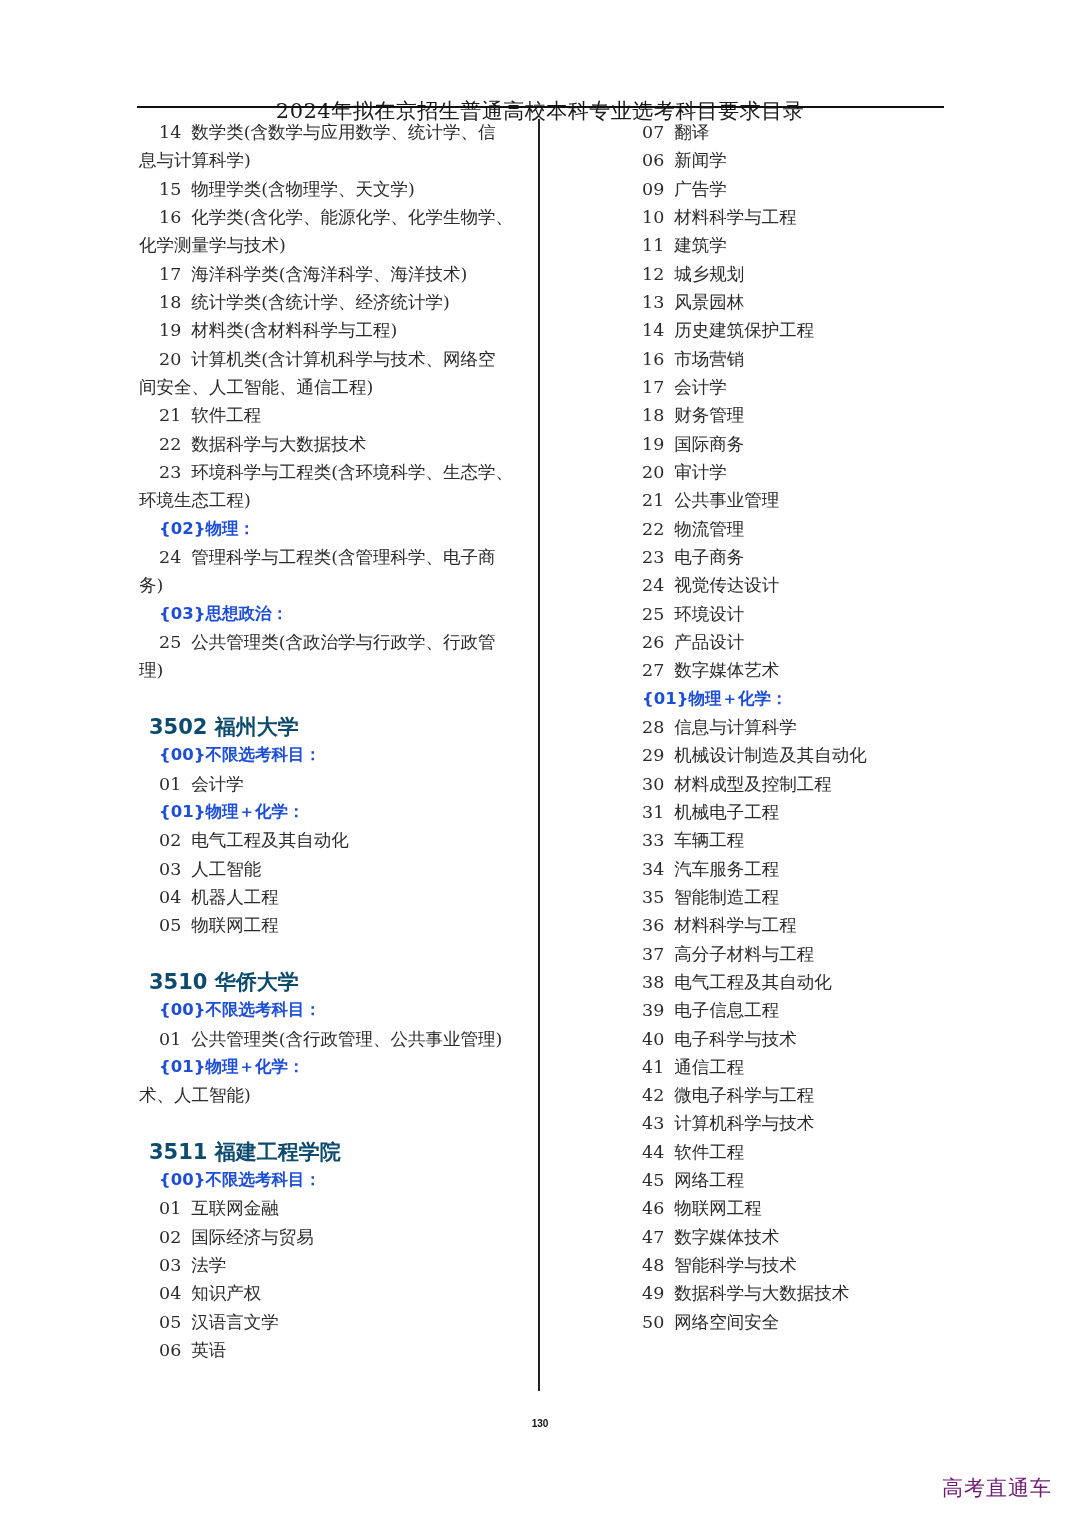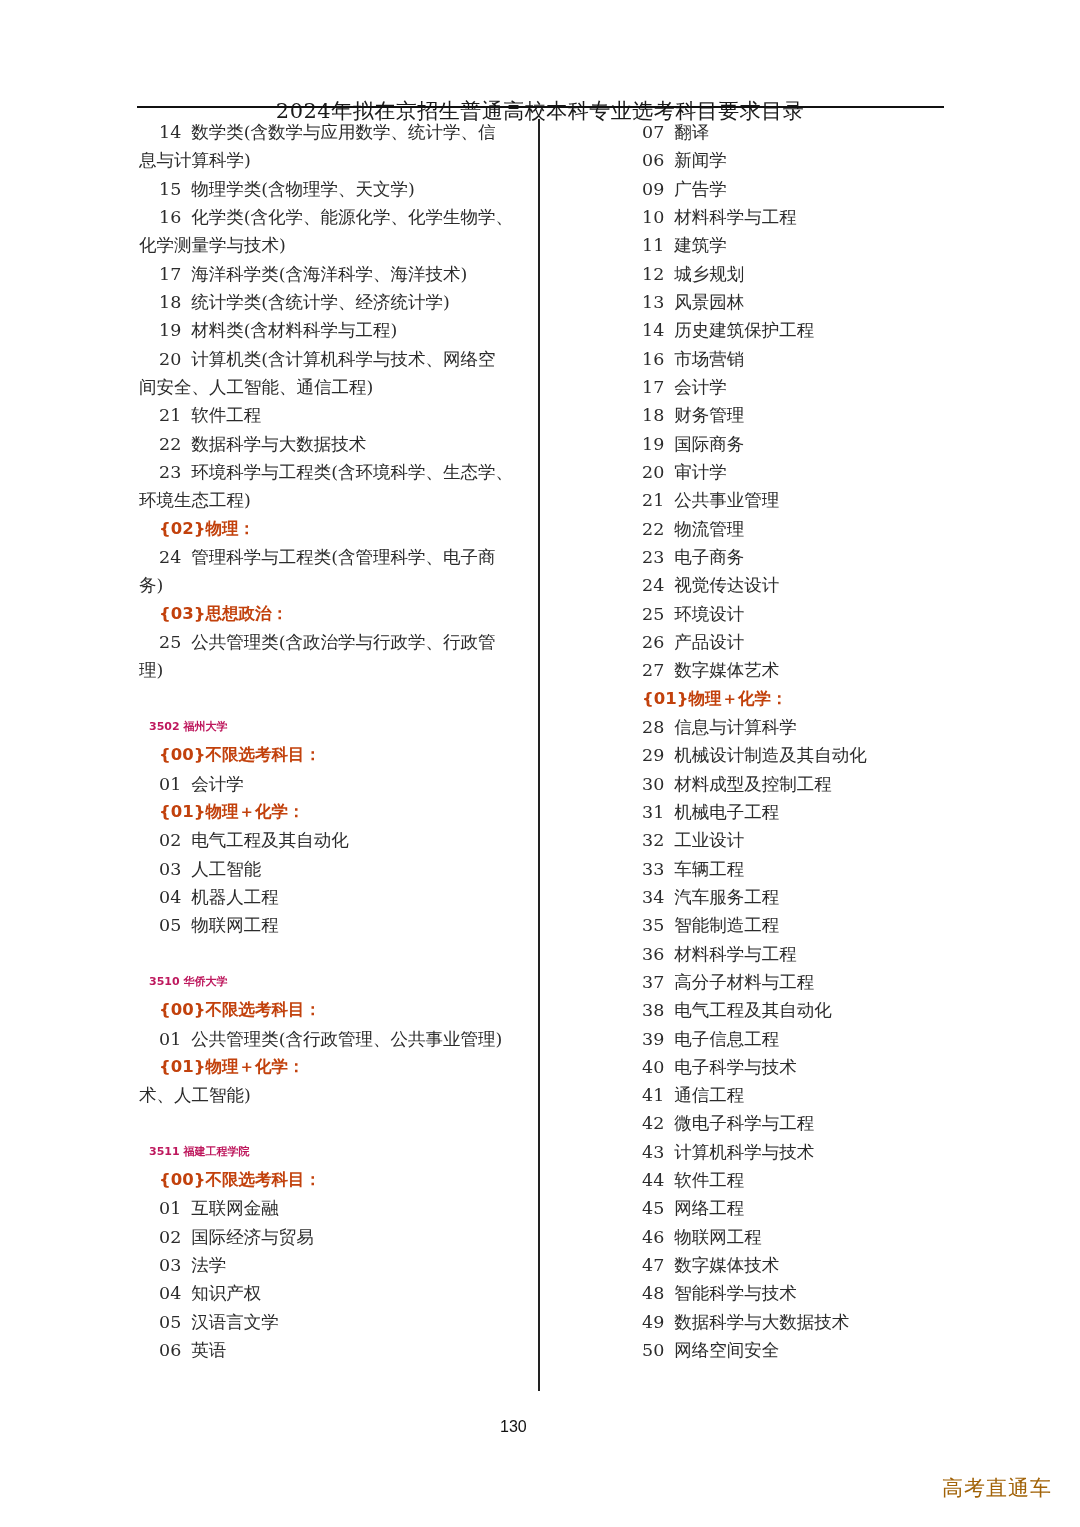--- a/index.html
+++ b/index.html
@@ -20,33 +20,33 @@
     }
     .col { position: absolute; top: 118px; }
     .col-left { left: 139px; width: 386px; }
     .col-right { left: 602px; width: 360px; margin-left: 40px; }
     .line {
       height: 28.33px; line-height: 28.33px; font-size: 17.5px; white-space: nowrap;
       color: #2b2b2b;
     }
     .line.indent1 { padding-left: 20px; }
     .line.cont { padding-left: 0; }
-    .line.group { padding-left: 20px; font-weight: bold; color: #c2410c; font-family: "DejaVu Sans", "Liberation Sans", sans-serif; font-size: 16.5px; }
-    .line.inst { padding-left: 10px; font-weight: bold; color: #be185d; font-family: "DejaVu Sans", "Liberation Sans", sans-serif; font-size: 11px; }
+    .line.group { padding-left: 20px; font-weight: bold; color: #1d4ed8; font-family: "DejaVu Sans", "Liberation Sans", sans-serif; font-size: 16.5px; }
+    .line.inst { padding-left: 10px; font-weight: bold; color: #0c4a6e; font-family: "DejaVu Sans", "Liberation Sans", sans-serif; font-size: 21px; }
     .line.blank { }
     .right .line.item, .col-right .line.item { padding-left: 0; }
     .col-right .line.group { padding-left: 0; }
     .num { display: inline-block; margin-right: 10px; }
     .page-number {
-      position: absolute; left: 500px; width: 80px; top: 1418px; text-align: left;
-      font-family: "Liberation Sans", "DejaVu Sans", sans-serif; font-size: 16px; color: #111111;
+      position: absolute; left: 500px; width: 80px; top: 1418px; text-align: center;
+      font-family: "Liberation Sans", "DejaVu Sans", sans-serif; font-size: 10px; color: #111111; font-weight: bold;
     }
     .watermark {
       position: absolute; right: 28px; top: 1474px;
-      font-family: Liberation Serif, serif; font-size: 21px; color: #a16207; letter-spacing: 1px;
+      font-family: Liberation Serif, serif; font-size: 21px; color: #701a75; letter-spacing: 1px;
     }
   </style>
 </head>
 <body>
 
 <div class="page-title">2024年拟在京招生普通高校本科专业选考科目要求目录</div>
 <div class="header-rule"></div>
 <div class="col-divider"></div>
 
 <div class="col col-left" id="col-left">
@@ -114,21 +114,20 @@
     <div class="line item"><span class="num">23</span><span>电子商务</span></div>
     <div class="line item"><span class="num">24</span><span>视觉传达设计</span></div>
     <div class="line item"><span class="num">25</span><span>环境设计</span></div>
     <div class="line item"><span class="num">26</span><span>产品设计</span></div>
     <div class="line item"><span class="num">27</span><span>数字媒体艺术</span></div>
     <div class="line group">{01}物理＋化学：</div>
     <div class="line item"><span class="num">28</span><span>信息与计算科学</span></div>
     <div class="line item"><span class="num">29</span><span>机械设计制造及其自动化</span></div>
     <div class="line item"><span class="num">30</span><span>材料成型及控制工程</span></div>
     <div class="line item"><span class="num">31</span><span>机械电子工程</span></div>
-    <div class="line item"><span class="num">32</span><span>工业设计</span></div>
     <div class="line item"><span class="num">33</span><span>车辆工程</span></div>
     <div class="line item"><span class="num">34</span><span>汽车服务工程</span></div>
     <div class="line item"><span class="num">35</span><span>智能制造工程</span></div>
     <div class="line item"><span class="num">36</span><span>材料科学与工程</span></div>
     <div class="line item"><span class="num">37</span><span>高分子材料与工程</span></div>
     <div class="line item"><span class="num">38</span><span>电气工程及其自动化</span></div>
     <div class="line item"><span class="num">39</span><span>电子信息工程</span></div>
     <div class="line item"><span class="num">40</span><span>电子科学与技术</span></div>
     <div class="line item"><span class="num">41</span><span>通信工程</span></div>
     <div class="line item"><span class="num">42</span><span>微电子科学与工程</span></div>

